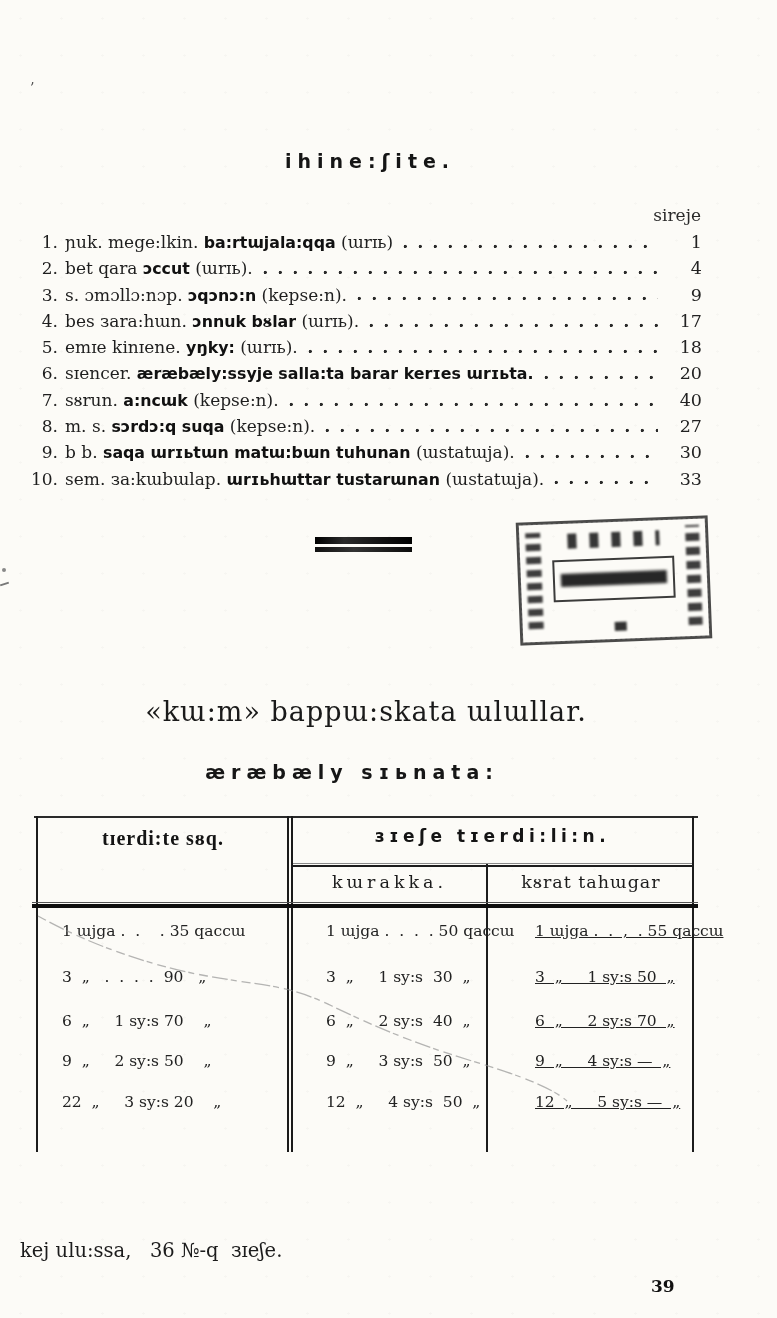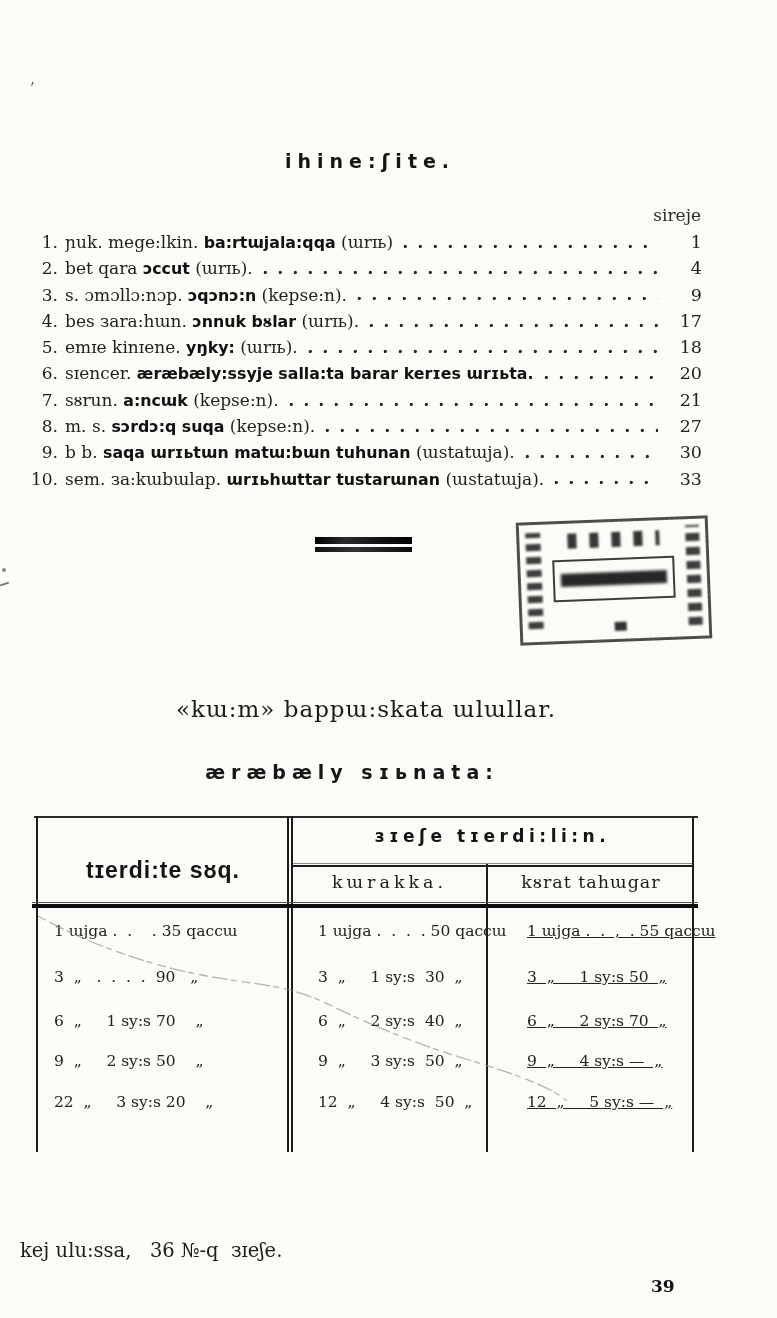--- a/index.html
+++ b/index.html
@@ -39,45 +39,45 @@
           background:repeating-linear-gradient(0deg,#2e2e2e 0 7px,transparent 7px 13px);filter:blur(1.1px);}
   .st-right{position:absolute;right:6px;top:6px;width:14px;height:100px;
           background:repeating-linear-gradient(0deg,#2e2e2e 0 8px,transparent 8px 14px);filter:blur(1.1px);}
   .st-inner{position:absolute;left:32px;top:36px;width:118px;height:38px;border:2px solid #2c2c2c;}
   .st-smudge{position:absolute;left:6px;top:12px;right:6px;height:13px;background:#161616;filter:blur(1.6px);}
   .st-dot{position:absolute;left:92px;bottom:8px;width:12px;height:9px;background:#222;filter:blur(1px);}
 
   
   .h1928{position:absolute;top:643px;left:0;width:672px;text-align:center;
          font-family:"DejaVu Sans",sans-serif;font-weight:bold;font-size:25px;letter-spacing:7px;color:#141414;}
-  .kym{position:absolute;top:696px;left:0;width:732px;text-align:center;font-size:23px;letter-spacing:1px;color:#1a1a1a;}
+  .kym{position:absolute;top:696px;left:0;width:732px;text-align:center;font-size:27px;letter-spacing:1px;color:#1a1a1a;}
   .qahyt{position:absolute;top:761px;left:0;width:704px;text-align:center;
          font-family:"DejaVu Sans",sans-serif;font-weight:bold;font-size:19px;letter-spacing:6px;color:#161616;}
 
   
   .ptable{position:absolute;left:32px;top:816px;width:670px;height:338px;}
   .t-top{position:absolute;left:2px;top:0;width:664px;height:2px;background:#2a2a2a;}
   .v{position:absolute;background:#1c1c1c;}
   .v-left{left:4px;top:0;width:2px;height:336px;}
   .v-dbl{left:255px;top:0;width:6px;height:336px;background:linear-gradient(90deg,#1a1a1a 0 2px,transparent 2px 4px,#1a1a1a 4px 6px);}
   .v-mid{left:454px;top:48px;width:2px;height:288px;}
   .v-right{left:660px;top:0;width:2px;height:336px;}
   .h-span{position:absolute;left:261px;top:47px;width:399px;height:4px;
           background:linear-gradient(to bottom,#8a8a8a 0 1px,transparent 1px 2px,#1c1c1c 2px 4px);}
   .h-heavy{position:absolute;left:0;top:86px;width:666px;height:6px;
           background:linear-gradient(to bottom,#555 0 1px,transparent 1px 2px,#0e0e0e 2px 6px);}
-  .th-left{position:absolute;left:8px;top:41px;width:246px;text-align:center;
-           font-family:Liberation Sans, sans-serif;font-weight:bold;font-size:23px;letter-spacing:1px;color:#141414;}
+  .th-left{position:absolute;left:8px;top:11px;width:246px;text-align:center;
+           font-family:Liberation Serif, serif;font-weight:bold;font-size:20px;letter-spacing:1px;color:#141414;}
   .th-span{position:absolute;left:261px;top:10px;width:399px;text-align:center;
            font-family:"DejaVu Sans",sans-serif;font-weight:bold;font-size:17px;letter-spacing:4.5px;color:#141414;}
   .th-c2{position:absolute;left:261px;top:56px;width:193px;text-align:center;font-size:17.5px;letter-spacing:4px;color:#1c1c1c;}
   .th-c3{position:absolute;left:458px;top:56px;width:202px;text-align:center;font-size:17.5px;letter-spacing:1px;color:#1c1c1c;}
   .trow{position:absolute;left:6px;width:656px;display:flex;}
   .tc{white-space:pre;font-size:15.5px;color:#222;}
-  .tc1{flex:0 0 250px;padding-left:16px;}
+  .tc1{flex:0 0 250px;padding-left:24px;}
   .tc2{flex:0 0 197px;padding-left:14px;}
   .tc3{flex:0 0 185px;padding-left:12px;text-decoration:underline;}
   .r1{top:106px}.r2{top:152px}.r3{top:196px}.r4{top:236px}.r5{top:277px}
 
   .scratch{position:absolute;left:32px;top:816px;pointer-events:none;}
 
   
   .f1{position:absolute;left:84px;top:1191px;font-size:19.5px;white-space:pre;color:#1c1c1c;}
   .f1 b{font-family:"DejaVu Sans",sans-serif;font-size:18.5px;color:#101010;}
   .f2{position:absolute;left:20px;top:1239px;font-size:19.5px;white-space:pre;color:#1c1c1c;}
@@ -133,21 +133,21 @@
     <div class="toc-row">
       <span class="toc-num">6.</span>
       <span class="toc-text"><span class="pre">sɪencer. </span><b>æræbæly:ssyje salla:ta barar kerɪes ɯrɪьta.</b><span class="post"></span></span>
       <span class="leader"></span>
       <span class="toc-page">20</span>
     </div>
     <div class="toc-row">
       <span class="toc-num">7.</span>
       <span class="toc-text"><span class="pre">sᴕrun. </span><b>a:ncɯk</b><span class="post"> (kepse:n).</span></span>
       <span class="leader"></span>
-      <span class="toc-page">21</span>
+      <span class="toc-page">40</span>
     </div>
     <div class="toc-row">
       <span class="toc-num">8.</span>
       <span class="toc-text"><span class="pre">m. s. </span><b>sɔrdɔ:q suqa</b><span class="post"> (kepse:n).</span></span>
       <span class="leader"></span>
       <span class="toc-page">27</span>
     </div>
     <div class="toc-row">
       <span class="toc-num">9.</span>
       <span class="toc-text"><span class="pre">b b. </span><b>saqa ɯrɪьtɯn matɯ:bɯn tuhunan</b><span class="post"> (ɯstatɯja).</span></span>

